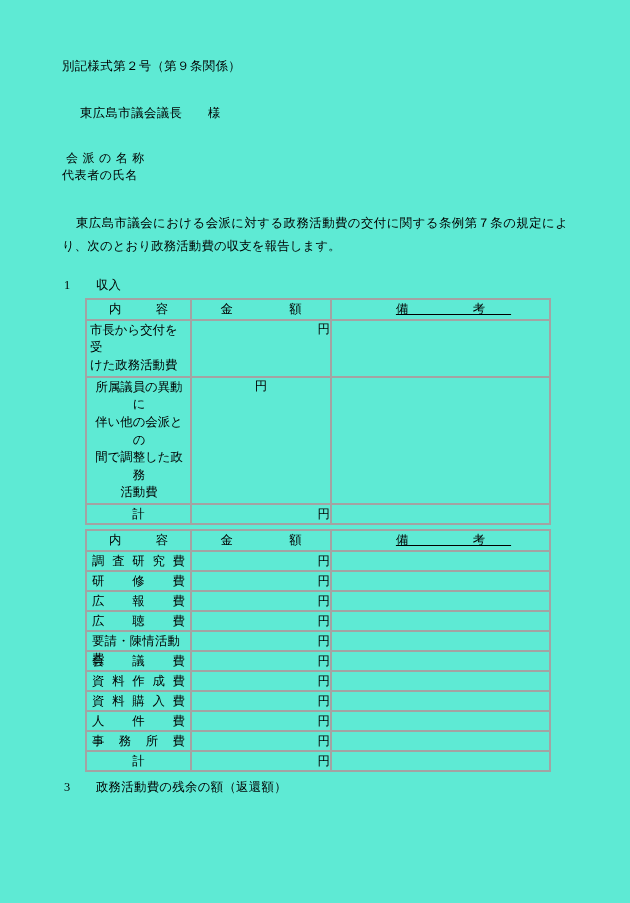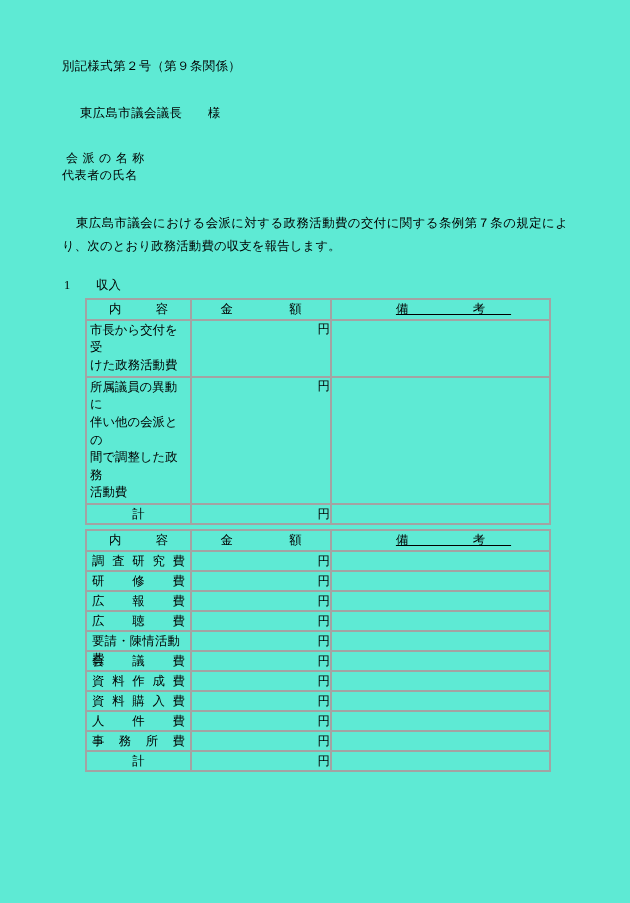--- a/index.html
+++ b/index.html
@@ -144,21 +144,21 @@
   }
   .yen-bottom {
     vertical-align: bottom;
     text-align: right;
     padding-right: 6px;
     padding-bottom: 1px;
   }
 
   
   .r2 { height: 36px; }
-  .r4 { height: 72px; }
+  .r4 { height: 72px; text-align: center; }
 </style>
 </head>
 <body>
 
 <div class="page">
   <div class="doc">
 
     <div class="form-no">別記様式第２号（第９条関係）</div>
 
 
@@ -357,15 +357,16 @@
           <tr>
             <td>
               <div class="cell-center">計</div>
             </td>
             <td class="yen-cell">円</td>
             <td></td>
           </tr>
         </tbody>
     </table>
 
+    <div class="sec-head tight"><span>3</span>　　<span>政務活動費の残余の額（返還額）</span></div>
 
   </div>
 </div>
 
 </body></html>

